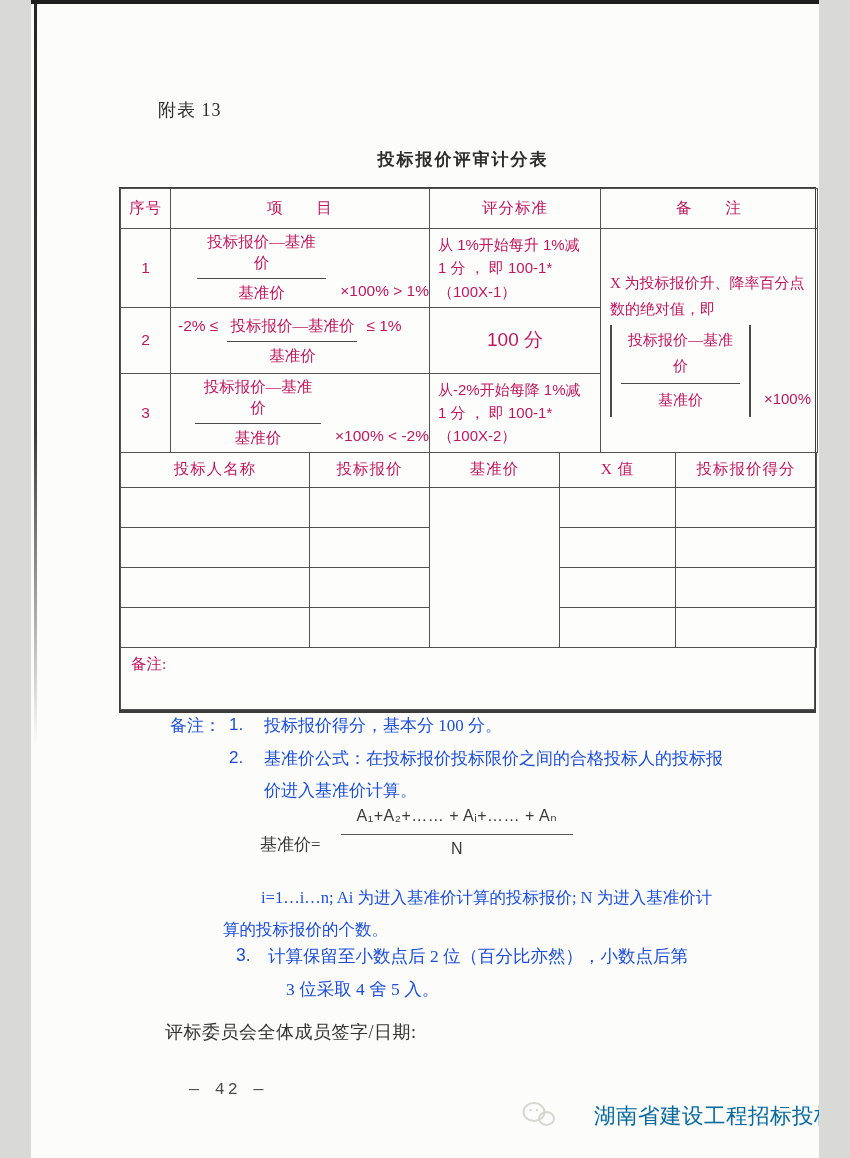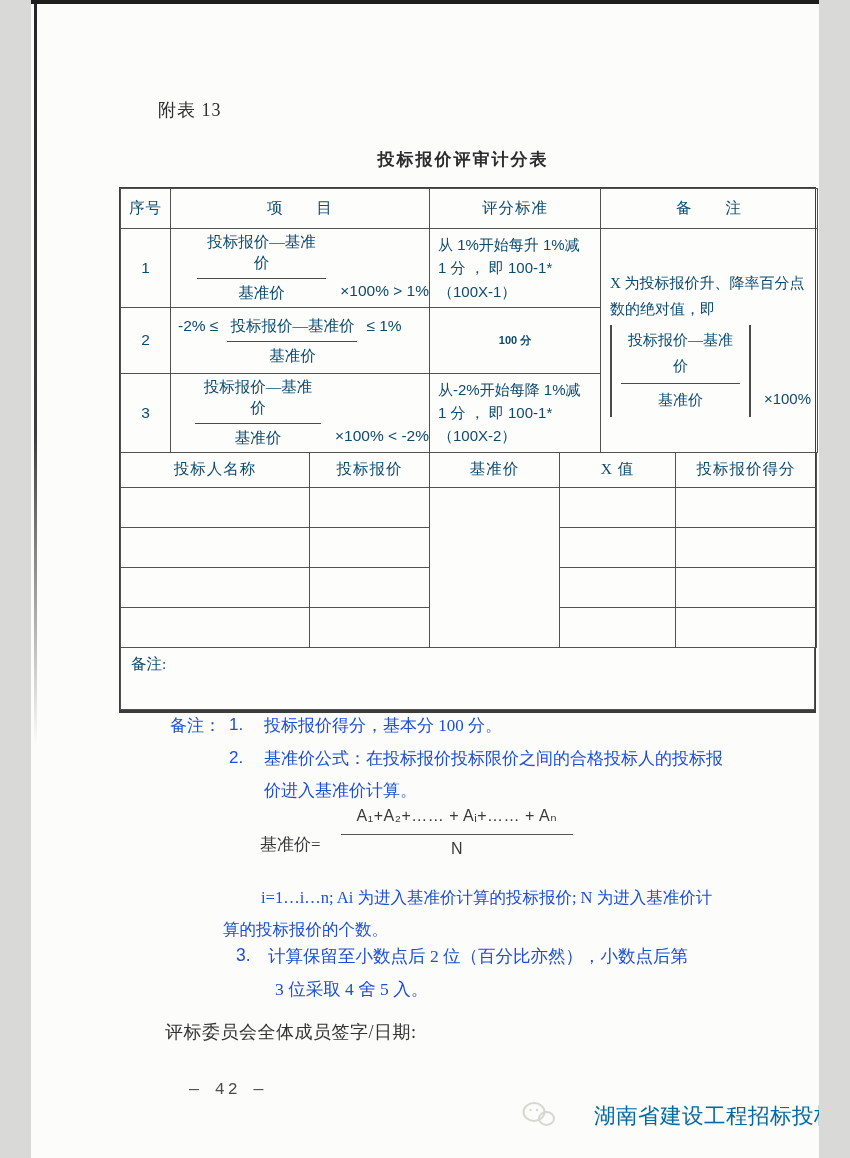--- a/index.html
+++ b/index.html
@@ -17,21 +17,21 @@
 
   .annex { position:absolute; left:127px; top:98px; font-size:18px; letter-spacing:1px; color:#2f2f2f; }
   .doc-title { position:absolute; left:0; top:148px; width:864px; text-align:center;
     font-size:17px; font-weight:bold; letter-spacing:2px; color:#2c2c2c; }
 
   
   .tbl-wrap { position:absolute; left:88px; top:187px; width:697px;
     border:1.5px solid #3c3c3c; border-bottom-width:3px; background:#fdfdfc; }
   table { width:100%; border-collapse:collapse; table-layout:fixed; }
   .tblB, .tblC { margin-top:-1px; }
-  td { border:1px solid #525252; font-size:15.5px; color:#0c4a6e; padding:0;
+  td { border:1px solid #525252; font-size:15.5px; color:#be185d; padding:0;
        font-family:"Liberation Serif","DejaVu Serif",serif; }
   .hdr td { text-align:center; font-size:15.5px; letter-spacing:1px; }
   .rA-h  td { height:40px; }
   .rA-1  td { height:76px; }
   .rA-2  td { height:66px; }
   .rA-3  td { height:73px; }
   .rB-h  td { height:35px; text-align:center; }
   .rB    td { height:40px; }
   .rC    td { height:62px; vertical-align:top; }
   .cell-no { text-align:center; font-family:"Liberation Sans","DejaVu Sans",sans-serif; }
@@ -39,21 +39,21 @@
   .item-flex2 { display:flex; align-items:flex-start; padding-left:7px; gap:9px; padding-top:2px; }
   .fcol { display:inline-block; text-align:center; }
   .fn { display:block; border-bottom:1.5px solid #4a4a4a; padding:0 3px 4px 3px; }
   .fd { display:block; padding-top:4px; }
   .sfx, .pfx { font-family:"Liberation Sans","DejaVu Sans",sans-serif; white-space:nowrap; }
   .item-flex .sfx { padding-bottom:4px; }
   .item-flex2 .pfx, .item-flex2 .sfx { padding-top:1px; }
 
   .crit { padding:4px 8px; line-height:1.55; font-family:"Liberation Sans","DejaVu Sans",sans-serif; font-size:15px; }
   .crit span { display:block; }
-  .crit-center { text-align:center; font-family:"Liberation Sans","DejaVu Sans",sans-serif; font-size:11px;font-weight:bold; }
+  .crit-center { text-align:center; font-family:"Liberation Sans","DejaVu Sans",sans-serif; font-size:19px; }
 
   
   .remark-cell { vertical-align:top; padding:42px 6px 0 9px; line-height:1.7; font-size:15px; }
   .remark-frac-row { display:flex; align-items:flex-end; margin-top:3px; }
   .abswrap { border-left:2px solid #4a4a4a; border-right:2px solid #4a4a4a; padding:3px 9px; }
   .times { margin-left:13px; padding-bottom:5px; font-family:"Liberation Sans","DejaVu Sans",sans-serif; }
 
   .remark-row-label { padding:6px 0 0 10px; font-size:15.5px; }
 
   
@@ -231,21 +231,21 @@
       <span class="num2">A₁+A₂+…… + Aᵢ+…… + Aₙ</span>
       <span class="den2">N</span>
     </span>
   </div>
 
   <div class="abs note" style="left:230px; top:887px; font-size:16.5px;">i=1…i…n; Ai 为进入基准价计算的投标报价; N 为进入基准价计</div>
   <div class="abs note" style="left:192px; top:919px; font-size:16.5px;">算的投标报价的个数。</div>
 
   <div class="abs note note-num" style="left:205px; top:945px; font-size:17.5px;">3.</div>
   <div class="abs note" style="left:237px; top:944px; font-size:17.5px;">计算保留至小数点后 2 位（百分比亦然），小数点后第</div>
-  <div class="abs note" style="left:244px; top:977px; font-size:17.5px;">3 位采取 4 舍 5 入。</div>
+  <div class="abs note" style="left:255px; top:977px; font-size:17.5px;">3 位采取 4 舍 5 入。</div>
 
   <div class="abs signature" style="left:134px; top:1020px;">评标委员会全体成员签字/日期:</div>
   <div class="abs pagenum" style="left:158px; top:1080px;font-family:Liberation Mono, monospace;">— 42 —</div>
 
   <div class="watermark">
     <svg width="36" height="30" viewBox="0 0 36 30">
       <ellipse cx="13" cy="12" rx="10.5" ry="9" fill="none" stroke="#d7d7d2" stroke-width="2"></ellipse>
       <ellipse cx="25.5" cy="18.5" rx="7.5" ry="6.5" fill="none" stroke="#d7d7d2" stroke-width="2"></ellipse>
       <circle cx="9.5" cy="10" r="1.2" fill="#d7d7d2"></circle>
       <circle cx="16" cy="10" r="1.2" fill="#d7d7d2"></circle>

